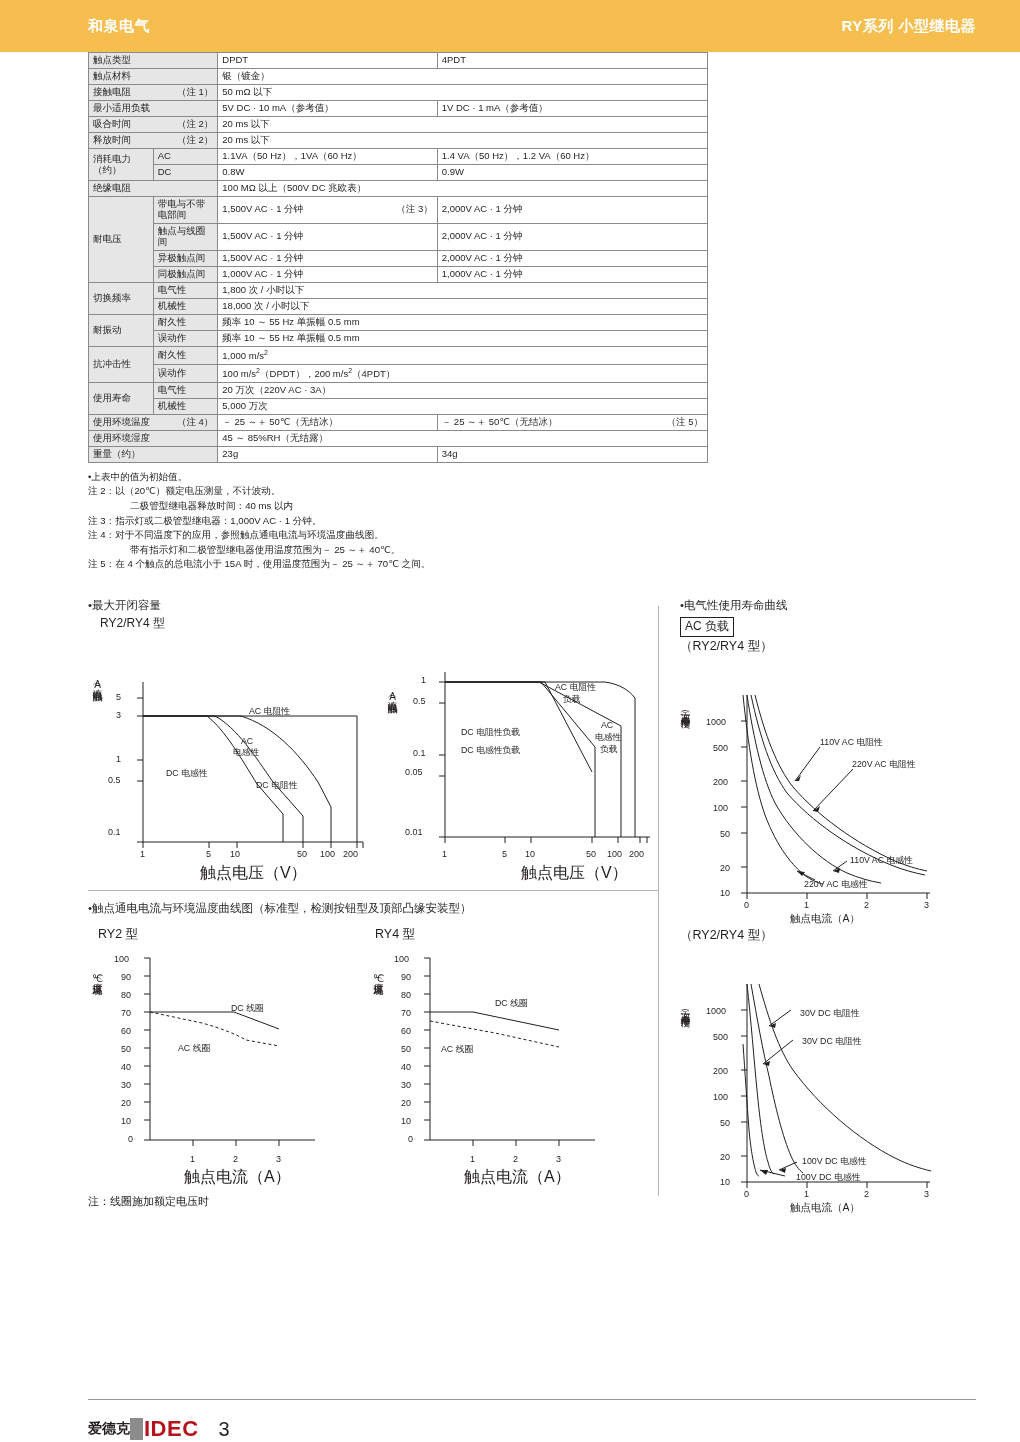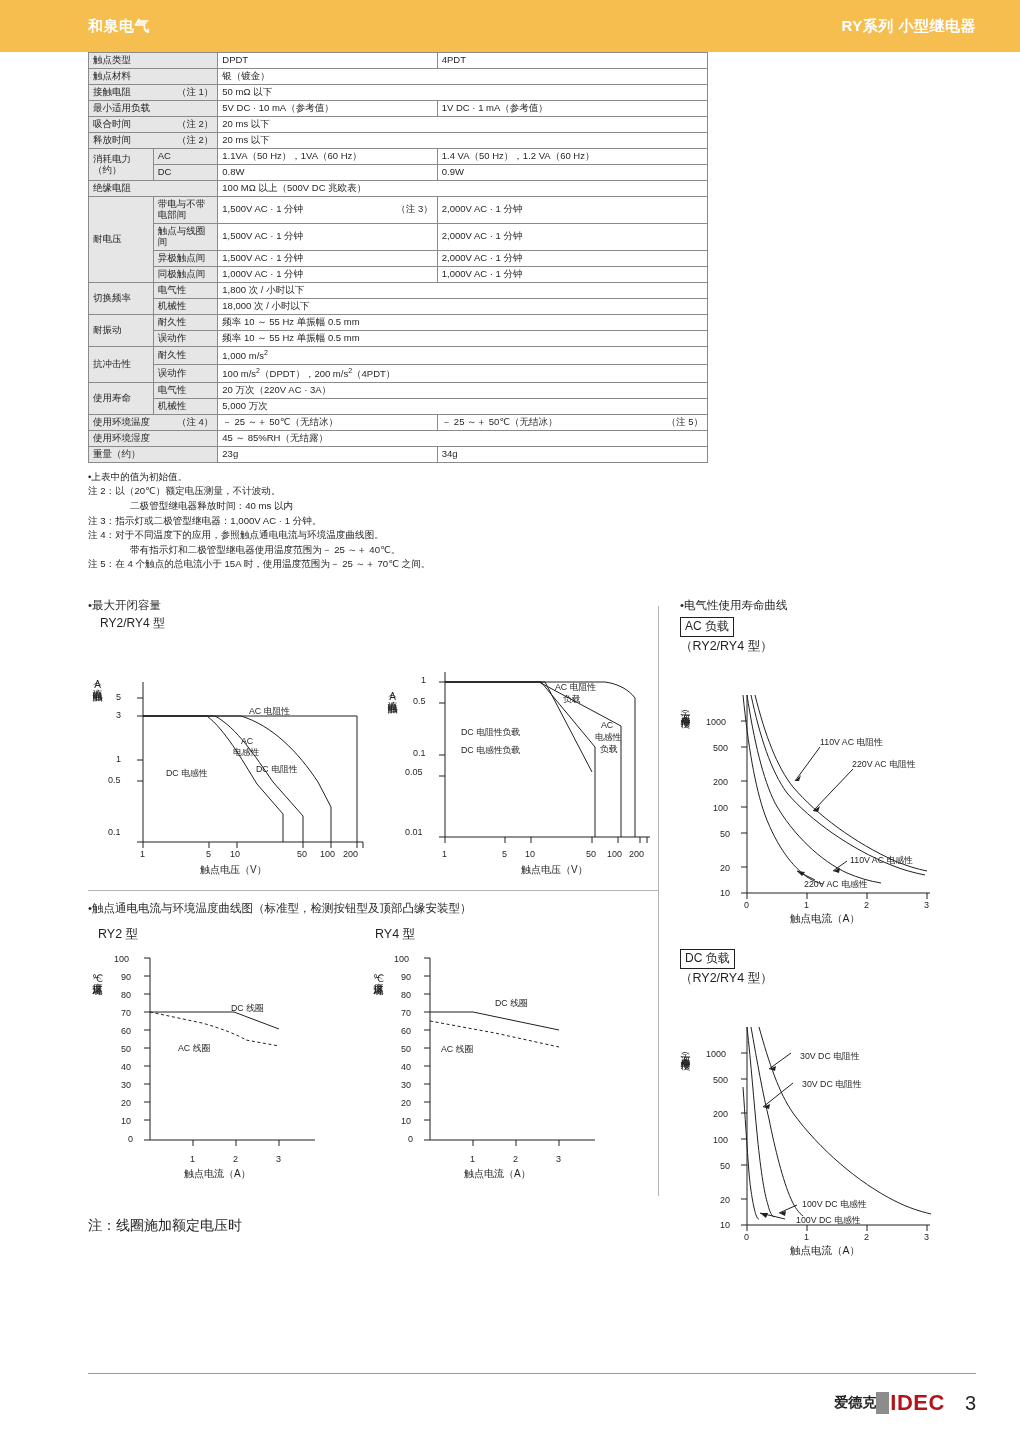--- a/index.html
+++ b/index.html
@@ -65,43 +65,43 @@
   .cols { display:flex; }
   .col-left { width:570px; }
   .col-right { width:320px; padding-left:22px; }
 
   
   .chart { position:relative; }
   .axis-label-y {
     position:absolute; writing-mode:vertical-rl; text-orientation:upright;
     font-size:10px; letter-spacing:-1px; line-height:1;
   }
-  .axis-label-x { position:absolute; font-size:10px; }
+  .axis-label-x { position:absolute; font-size:16px; }
   .tick { position:absolute; font-size:9px; }
   .curve-label { position:absolute; font-size:8.8px; white-space:nowrap; }
 
   svg { display:block; }
   .ln { fill:none; stroke:#231f20; stroke-width:1; }
   .ln-d { fill:none; stroke:#231f20; stroke-width:1; stroke-dasharray:3 2.6; }
   .ax { stroke:#231f20; stroke-width:1; }
 
   
   .hdiv { height:1px; background:#b4b4b4; margin:16px 0 0 0; width:570px; }
 
   
   .boxed { border:1px solid #231f20; display:inline-block; padding:0px 4px 1px 4px; font-size:12px; }
 
-  .note-bottom { font-size:14px; margin-top:31px; }
+  .note-bottom { font-size:11px; margin-top:8px; }
 
   
   .footer {
     position:absolute; left:0; bottom:0; width:1020px; padding:0 44px 0 88px;
   }
   .footer-rule { height:1px; background:#9a9a9a; margin-bottom:16px; }
-  .footer-row { display:flex; align-items:center; justify-content:flex-end; padding-bottom:26px; }
+  .footer-row { display:flex; align-items:center; justify-content:flex-start; }
   .brand-cn { font-size:14px; font-weight:bold; }
   .footer-right { display:flex; align-items:center; gap:20px; }
   .idec { display:flex; align-items:center; }
   .idec-block { width:13px; height:22px; background:#8c8c8c; }
   .idec-text { font-size:22px; font-weight:bold; color:#b5121b; letter-spacing:.5px; margin-left:1px; font-family:"Liberation Sans",sans-serif; }
   .pageno { font-size:20px; }
 </style>
 </head>
 <body>
 
@@ -323,21 +323,21 @@
               <path class="ln" d="M10,34 L108,34 C140,44 165,70 185,100 L198,125 L198,160"></path>
 
               <path class="ln" d="M10,34 L82,34 C104,46 122,74 140,100 L170,134 L170,160"></path>
 
               <path class="ln" d="M10,34 L74,34 C92,48 108,76 124,102 L150,132 L150,160"></path>
             </svg>
 
             <span class="curve-label" style="left:161px;top:62px;">AC 电阻性</span>
             <span class="curve-label" style="left:153px;top:92px;">AC</span>
             <span class="curve-label" style="left:145px;top:103px;">电感性</span>
-            <span class="curve-label" style="left:168px;top:120px;">DC 电阻性</span>
+            <span class="curve-label" style="left:168px;top:136px;">DC 电阻性</span>
             <span class="curve-label" style="left:78px;top:124px;">DC 电感性</span>
 
             <span class="tick" style="left:52px;top:205px;">1</span>
             <span class="tick" style="left:118px;top:205px;">5</span>
             <span class="tick" style="left:142px;top:205px;">10</span>
             <span class="tick" style="left:209px;top:205px;">50</span>
             <span class="tick" style="left:232px;top:205px;">100</span>
             <span class="tick" style="left:255px;top:205px;">200</span>
             <span class="axis-label-x" style="left:112px;top:219px;">触点电压（V）</span>
           </div>
@@ -553,23 +553,20 @@
           <span class="curve-label" style="left:170px;top:196px;">110V AC 电感性</span>
           <span class="curve-label" style="left:124px;top:220px;">220V AC 电感性</span>
 
           <span class="tick" style="left:64px;top:241px;">0</span>
           <span class="tick" style="left:124px;top:241px;">1</span>
           <span class="tick" style="left:184px;top:241px;">2</span>
           <span class="tick" style="left:244px;top:241px;">3</span>
         </div>
         <div style="font-size:10.5px;margin-left:110px;margin-top:-2px;">触点电流（A）</div>
 
-        <div style="margin-top:22px;">
-          <span class="boxed">DC 负载</span>
-        </div>
         <div style="font-size:12.5px;margin-top:1px;">（RY2/RY4 型）</div>
 
         <div class="chart" style="width:300px;height:255px;margin-top:4px;">
           <div class="axis-label-y" style="left:0px; top:62px;">使用寿命（万次）</div>
           <span class="tick" style="left:26px;top:58px;">1000</span>
           <span class="tick" style="left:33px;top:84px;">500</span>
           <span class="tick" style="left:33px;top:118px;">200</span>
           <span class="tick" style="left:33px;top:144px;">100</span>
           <span class="tick" style="left:40px;top:170px;">50</span>
           <span class="tick" style="left:40px;top:204px;">20</span>

